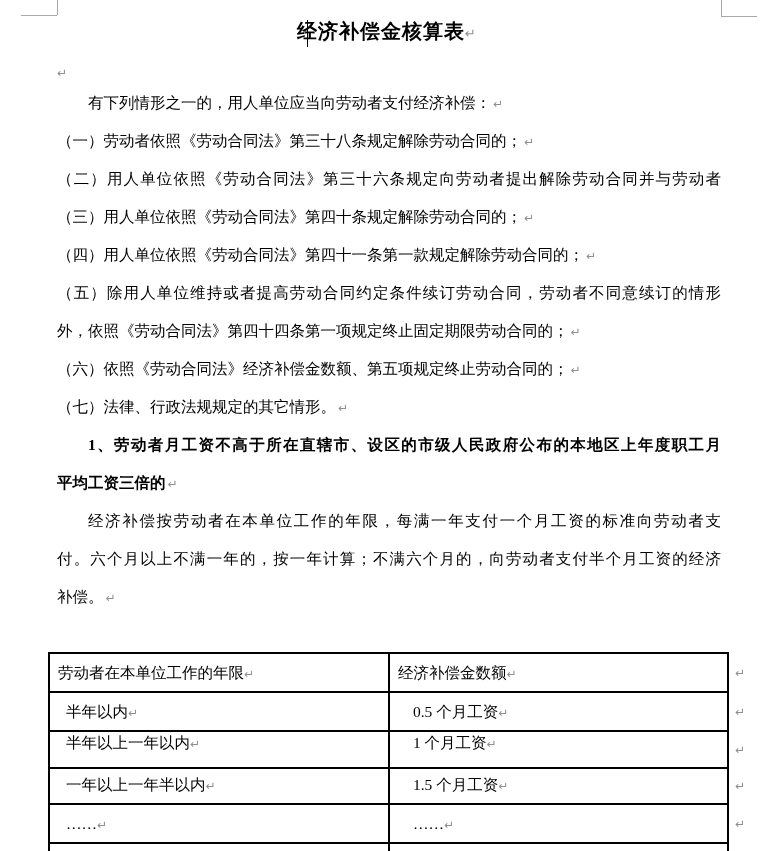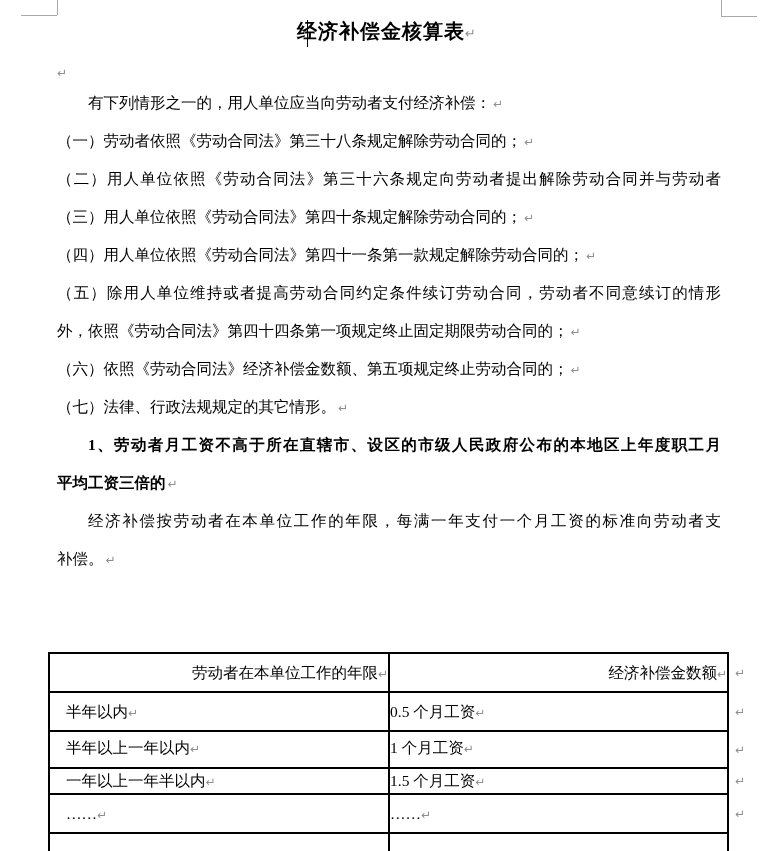--- a/index.html
+++ b/index.html
@@ -44,26 +44,26 @@
   .comp-table {
     position: absolute; left: 48px; top: 652px; width: 681px;
     border-top: 2px solid #000; border-left: 2px solid #000; border-right: 2px solid #000;
     font-size: 15.5px;
     box-sizing: border-box;
   }
   .trow { display: flex; border-bottom: 2px solid #000; position: relative; }
   .trow.partial { border-bottom: none; height: 30px; }
   .tcell { box-sizing: border-box; }
   .tcell.c1 { width: 341px; border-right: 2px solid #000; padding-left: 16px; }
-  .tcell.c2 { width: 338px; padding-left: 0; }
-  .trow.hdr .tcell { text-align: right; padding-left: 16px; }
+  .tcell.c2 { width: 338px; padding-left: 23px; }
+  .trow.hdr .tcell { text-align: left; padding-left: 8px; }
   .trow .tcell { display: block; }
   .row-h37 .tcell { height: 37px; line-height: 37px; }
-  .row-h35 .tcell { height: 35px; line-height: 32px; }
-  .row-h34 .tcell { height: 24px; line-height: 24px; }
+  .row-h35 .tcell { height: 35px; line-height: 22px; }
+  .row-h34 .tcell { height: 34px; line-height: 32px; }
   .outside-mark { position: absolute; right: -18px; top: 50%; transform: translateY(-50%); }
 </style>
 </head>
 <body>
 
 <div class="page">
 
   <div class="crop crop-tl-v"></div>
   <div class="crop crop-tl-h"></div>
   <div class="crop crop-tr-v"></div>
@@ -81,20 +81,21 @@
     <div class="tline fill"><span>（二）用人单位依照《劳动合同法》第三十六条规定向劳动者提出解除劳动合同并与劳动者</span></div>
     <div class="tline"><span>（三）用人单位依照《劳动合同法》第四十条规定解除劳动合同的；</span><span class="pilcrow">↵</span></div>
     <div class="tline"><span>（四）用人单位依照《劳动合同法》第四十一条第一款规定解除劳动合同的；</span><span class="pilcrow">↵</span></div>
     <div class="tline fill"><span>（五）除用人单位维持或者提高劳动合同约定条件续订劳动合同，劳动者不同意续订的情形</span></div>
     <div class="tline"><span>外，依照《劳动合同法》第四十四条第一项规定终止固定期限劳动合同的；</span><span class="pilcrow">↵</span></div>
     <div class="tline"><span>（六）依照《劳动合同法》经济补偿金数额、第五项规定终止劳动合同的；</span><span class="pilcrow">↵</span></div>
     <div class="tline"><span>（七）法律、行政法规规定的其它情形。</span><span class="pilcrow">↵</span></div>
     <div class="tline bold indent fill"><span>1、劳动者月工资不高于所在直辖市、设区的市级人民政府公布的本地区上年度职工月</span></div>
     <div class="tline bold"><span>平均工资三倍的</span><span class="pilcrow">↵</span></div>
     <div class="tline indent fill"><span>经济补偿按劳动者在本单位工作的年限，每满一年支付一个月工资的标准向劳动者支</span></div>
+    <div class="tline fill"><span>付。六个月以上不满一年的，按一年计算；不满六个月的，向劳动者支付半个月工资的经济</span></div>
     <div class="tline"><span>补偿。</span><span class="pilcrow">↵</span></div>
   </div>
 
   <div class="comp-table">
 
     <div class="trow hdr row-h37">
       <div class="tcell c1"><span>劳动者在本单位工作的年限</span><span class="pilcrow">↵</span></div>
       <div class="tcell c2"><span>经济补偿金数额</span><span class="pilcrow">↵</span></div>
       <span class="outside-mark pilcrow">↵</span>
     </div>

